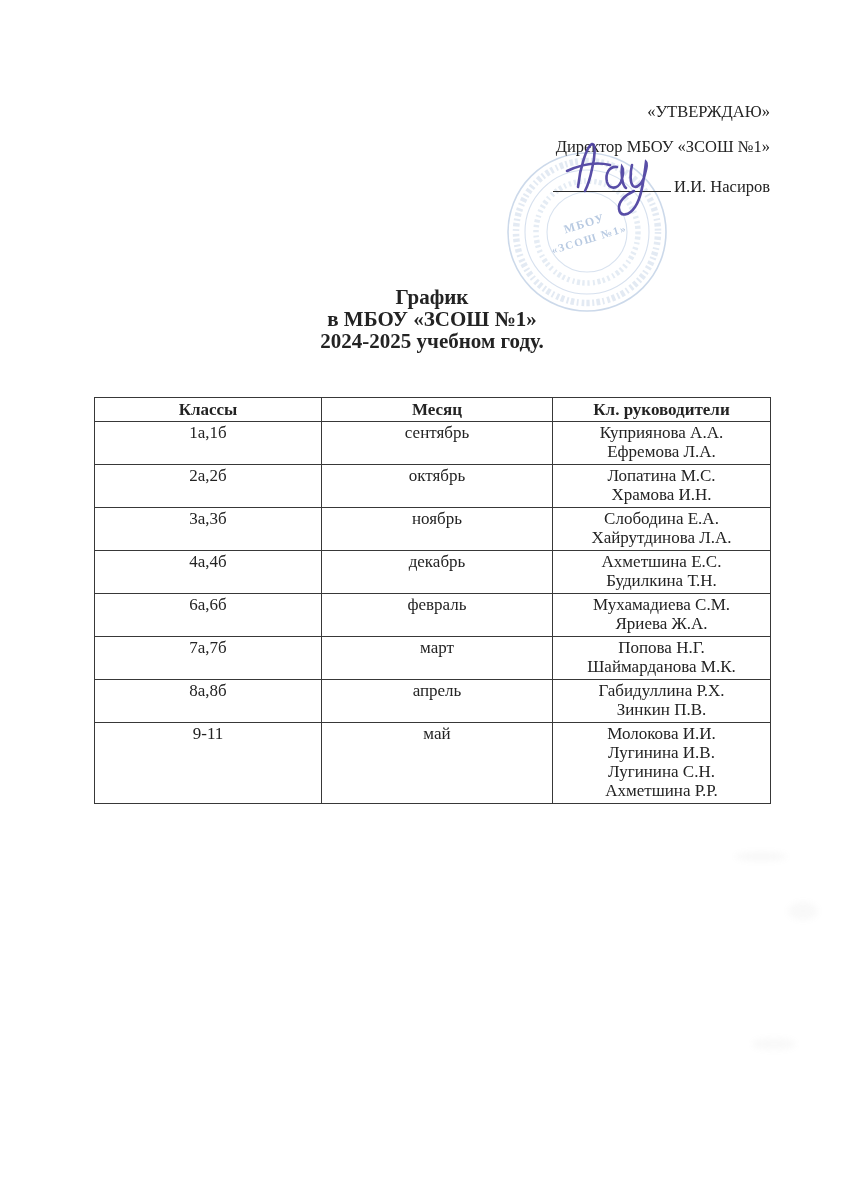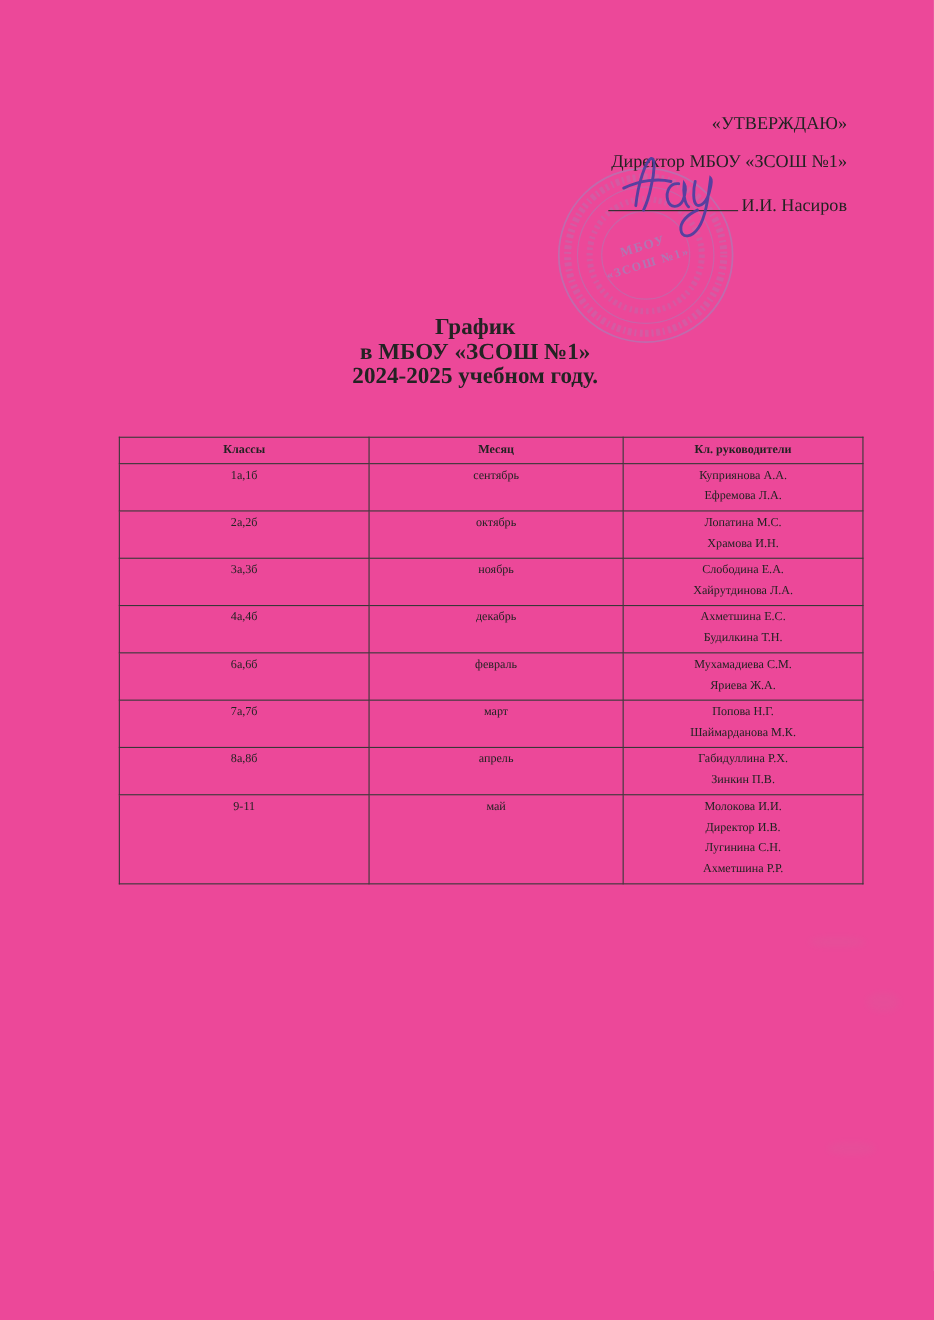--- a/index.html
+++ b/index.html
@@ -1,21 +1,21 @@
 <!DOCTYPE html>
 <html><head>
 <meta charset="utf-8">
 <style>
   html, body { margin: 0; padding: 0; background: #e8e8e8; }
   .page {
     position: relative;
     width: 849px;
     height: 1200px;
     margin: 0 auto;
-    background: #ec4899;
+    background: #ffffff;
     font-family: "Liberation Serif", "DejaVu Serif", serif;
     color: #232323;
     overflow: hidden;
   }
 
   
   .approval {
     position: absolute;
     top: 102px;
     right: 79px;
@@ -59,24 +59,24 @@
     font-weight: bold;
     font-size: 21px;
     line-height: 22px;
     z-index: 2;
   }
 
   
   .schedule {
     position: absolute;
     top: 397px;
-    left: 108px;
+    left: 94px;
     width: 676px;
     border-collapse: collapse;
-    font-size: 11px;
+    font-size: 17px;
     table-layout: fixed;
     z-index: 2;
     font-family: Liberation Serif, serif;
   }
   .schedule th, .schedule td {
     border: 1.5px solid #383838;
     text-align: center;
     vertical-align: top;
     padding: 1px 4px 3px 4px;
     line-height: 19px;
@@ -203,21 +203,21 @@
           <td>
             <div>Габидуллина Р.Х.</div>
             <div>Зинкин П.В.</div>
           </td>
         </tr>
         <tr>
           <td>9-11</td>
           <td>май</td>
           <td>
             <div>Молокова И.И.</div>
-            <div>Директор И.В.</div>
+            <div>Лугинина И.В.</div>
             <div>Лугинина С.Н.</div>
             <div>Ахметшина Р.Р.</div>
           </td>
         </tr>
       </tbody>
   </table>
 
   <div class="smudge s1"></div>
   <div class="smudge s2"></div>
   <div class="smudge s3"></div>

